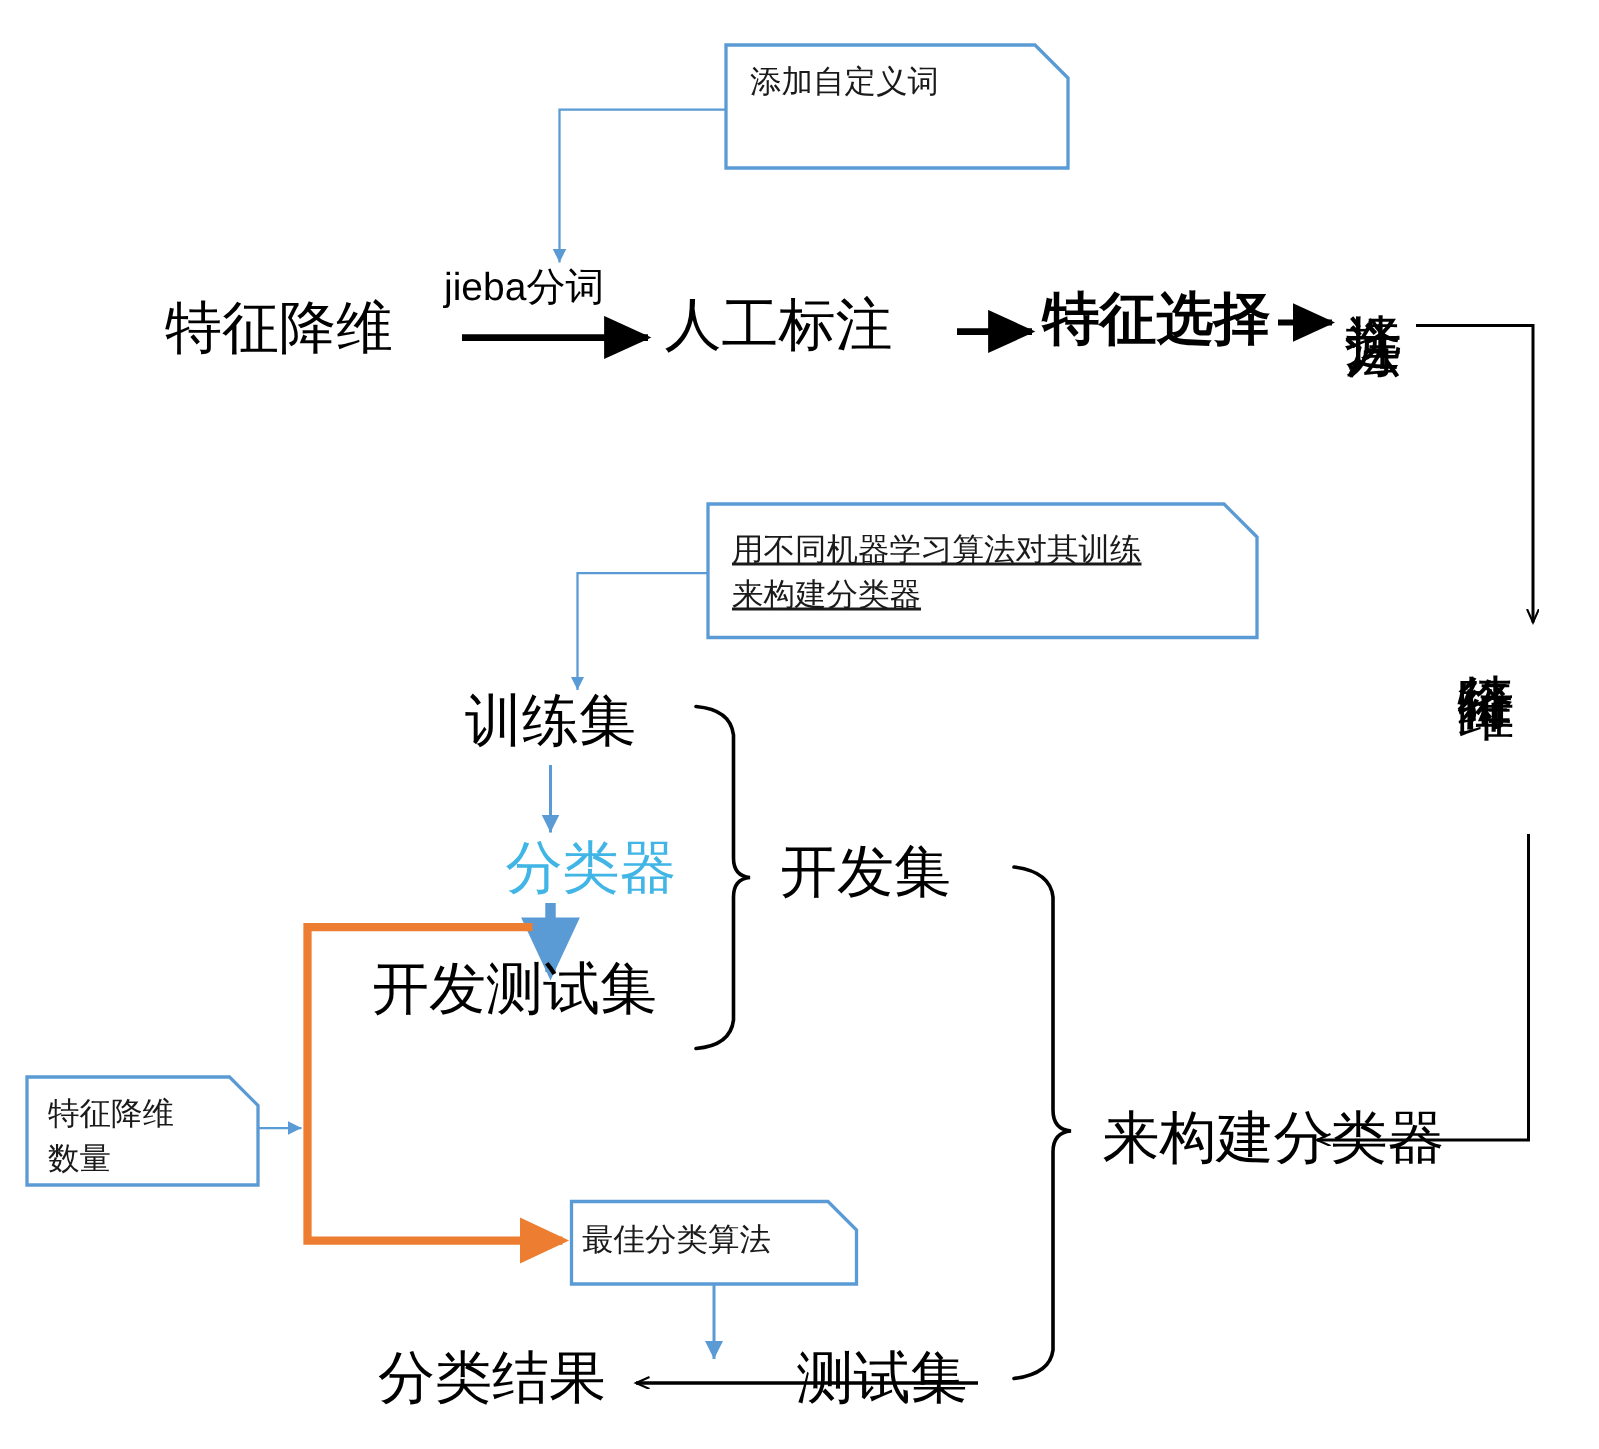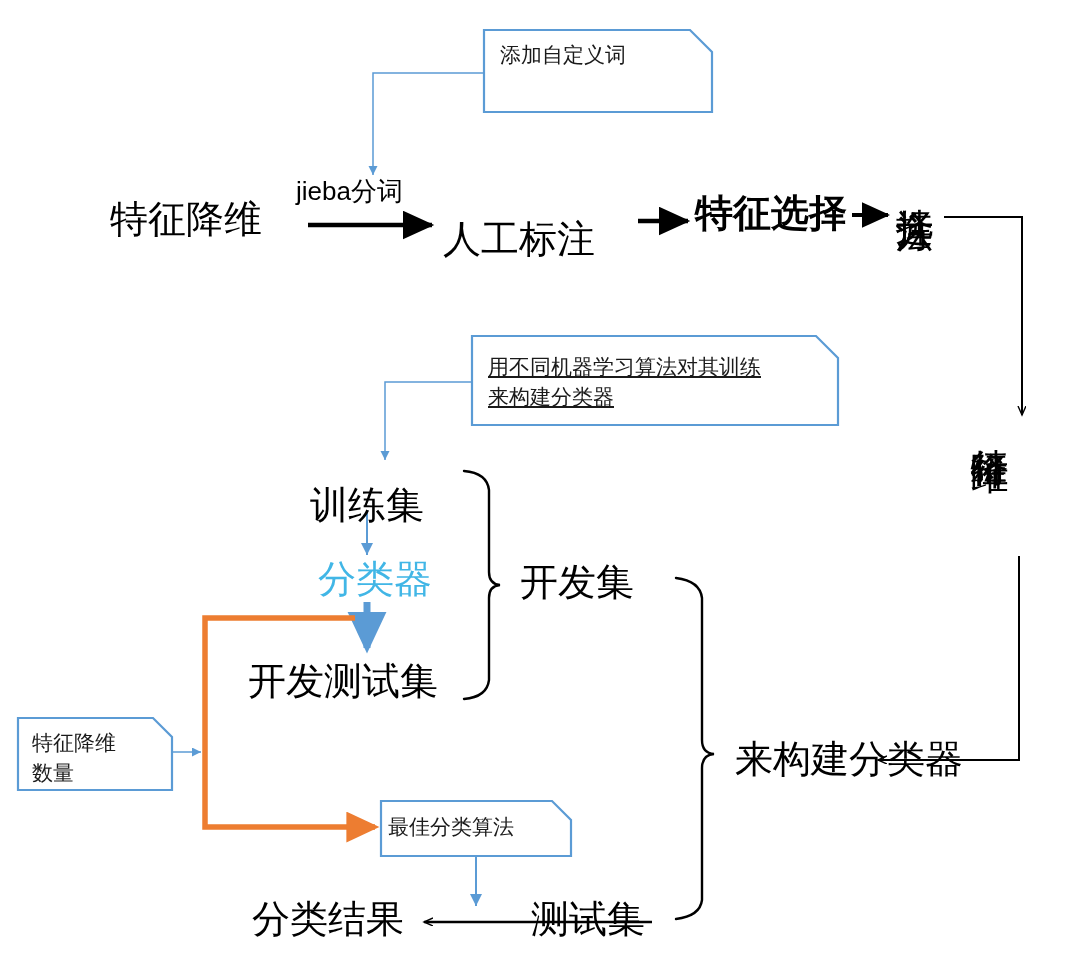--- a/index.html
+++ b/index.html
@@ -49,20 +49,21 @@
   }
   .callout-text {
     position: absolute;
     font-size: 21px;
     color: #1a1a1a;
     line-height: 1.45;
     white-space: pre-line;
   }
   .cls-blue {
     color: #41b6e6;
+    margin-left: 19px;
   }
 </style>
 </head>
 <body>
 
 <div id="canvas">
 
   <svg class="layer" viewBox="0 0 1066 966">
     <defs>
       <marker id="arrowBlackFat" markerWidth="9" markerHeight="9" refX="6.5" refY="3.2" orient="auto" markerUnits="strokeWidth">
@@ -114,40 +115,40 @@
 
     <path d="M464,471 Q487,473 489,490 L489,572 Q489,584 500,585 Q489,586 489,598 L489,680 Q487,697 464,699" fill="none" stroke="#000000" stroke-width="2.4" stroke-linecap="round"></path>
 
     <path d="M676,578 Q700,581 702,598 L702,740 Q702,753 714,754 Q702,755 702,768 L702,900 Q700,916 676,919" fill="none" stroke="#000000" stroke-width="2.4" stroke-linecap="round"></path>
   </svg>
 
   <div class="node-label big" style="left:110px; top:200px;">特征降维</div>
 
   <div class="edge-label" style="left:296px; top:174px;">jieba分词</div>
 
-  <div class="node-label big" style="left:443px; top:198px;margin-top:22px;">人工标注</div>
+  <div class="node-label big" style="left:443px; top:198px;">人工标注</div>
 
   <div class="node-label big" style="left:695px; top:194px;font-weight:bold;">特征选择</div>
 
   <div class="node-label vert" style="left:893px; top:178px; height:200px;">选择方法</div>
 
   <div class="node-label vert" style="left:968px; top:418px; height:200px;">特征降维</div>
 
   <div class="callout-text" style="left:500px; top:40px; width:200px;">添加自定义词</div>
 
   <div class="callout-text" style="left:488px; top:352px; width:345px;text-decoration:underline;">用不同机器学习算法对其训练
 来构建分类器</div>
 
-  <div class="node-label big" style="left:310px; top:462px;margin-top:24px;">训练集</div>
+  <div class="node-label big" style="left:310px; top:462px;">训练集</div>
 
   <div class="node-label big cls-blue" style="left:318px; top:560px;">分类器</div>
 
   <div class="node-label big" style="left:520px; top:563px;font-family:Liberation Serif, serif;">开发集</div>
 
-  <div class="node-label big" style="left:248px; top:662px;">开发测试集</div>
+  <div class="node-label big" style="left:248px; top:641px;">开发测试集</div>
 
   <div class="callout-text" style="left:32px; top:728px; width:130px;">特征降维
 数量</div>
 
   <div class="callout-text" style="left:388px; top:812px; width:180px;">最佳分类算法</div>
 
   <div class="node-label big" style="left:735px; top:740px;">来构建分类器</div>
 
   <div class="node-label big" style="left:252px; top:900px;">分类结果</div>
 

